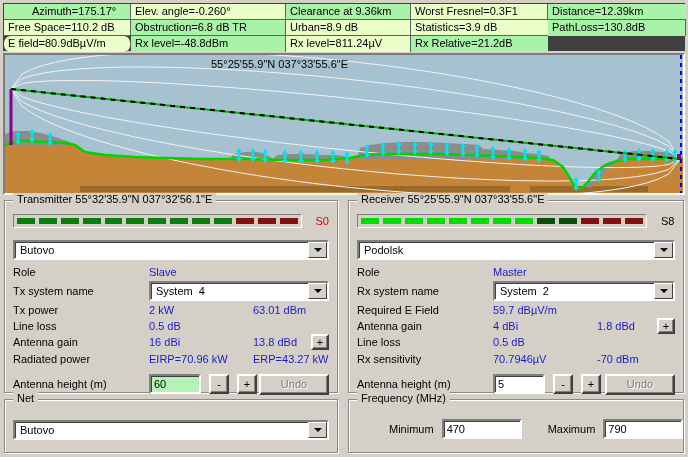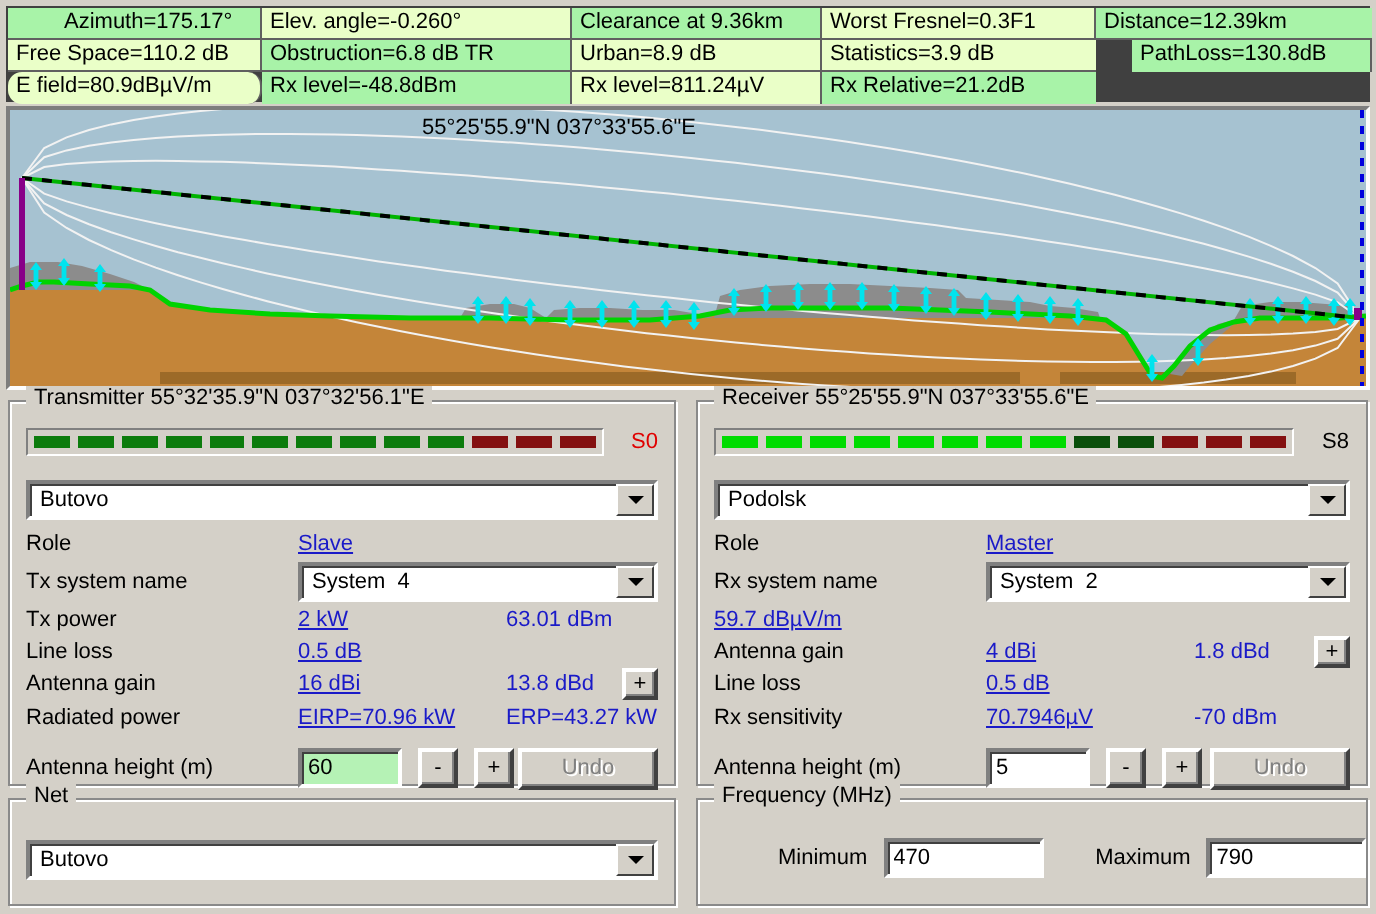--- a/index.html
+++ b/index.html
@@ -45,21 +45,21 @@
     border:1px solid;border-color:#ffffff #404040 #404040 #ffffff;
     display:flex;align-items:center;justify-content:center;}
   .caret{width:0;height:0;border-left:4px solid transparent;border-right:4px solid transparent;border-top:4px solid #000;}
   .station-combo{margin:12px 8px 0 8px;}
 
   
   .rows{margin-top:4px;}
   .prow{display:flex;align-items:center;padding:0 8px;height:16px;}
   .prow.syst{height:21px;}
   .prow .lbl{width:136px;flex:0 0 136px;}
-  .prow .v1{width:104px;flex:0 0 104px;color:#1a1ac8;text-decoration:underline;}
+  .prow .v1{width:104px;flex:0 0 104px;color:#1a1ac8;}
   .prow .v2{flex:1;color:#1a1ac8;}
   .prow .combo{flex:1;}
   .btn{box-sizing:border-box;background:#d4d0c8;border:2px solid;border-color:#ffffff #404040 #404040 #ffffff;
     box-shadow:inset -1px -1px 0 #808080;display:flex;align-items:center;justify-content:center;cursor:default;}
   .plus-sm{width:18px;height:16px;margin-left:auto;}
   .hrow{display:flex;align-items:center;padding:0 8px;height:26px;margin-top:4px;}
   .hrow .lbl{width:136px;flex:0 0 136px;}
   .field{box-sizing:border-box;height:20px;background:#fff;border:2px solid;
     border-color:#808080 #ffffff #ffffff #808080;box-shadow:inset 1px 1px 0 #404040;
     font-family:inherit;font-size:11px;padding:1px 3px;outline:none;}
@@ -84,21 +84,21 @@
   <div class="lstats">
       <div class="hcell" style="background: rgb(168, 243, 168); padding-left: 28px;">Azimuth=175.17°</div>
       <div class="hcell" style="background: rgb(234, 255, 200);">Elev. angle=-0.260°</div>
       <div class="hcell" style="background: rgb(168, 243, 168);">Clearance at 9.36km</div>
       <div class="hcell" style="background: rgb(234, 255, 200);">Worst Fresnel=0.3F1</div>
       <div class="hcell no-r" style="background: rgb(168, 243, 168);">Distance=12.39km</div>
       <div class="hcell" style="background: rgb(234, 255, 200);">Free Space=110.2 dB</div>
       <div class="hcell" style="background: rgb(168, 243, 168);">Obstruction=6.8 dB TR</div>
       <div class="hcell" style="background: rgb(234, 255, 200);">Urban=8.9 dB</div>
       <div class="hcell no-r" style="background: rgb(234, 255, 200);">Statistics=3.9 dB</div>
-      <div class="hcell no-b" style="background: rgb(168, 243, 168); margin-left: 18px;">PathLoss=130.8dB</div>
+      <div class="hcell no-b" style="background: rgb(168, 243, 168);">PathLoss=130.8dB</div>
       <div class="hcell no-b" style="background: rgb(234, 255, 200); border-radius: 7px;">E field=80.9dBµV/m</div>
       <div class="hcell no-b" style="background: rgb(168, 243, 168);">Rx level=-48.8dBm</div>
       <div class="hcell no-b" style="background: rgb(234, 255, 200);">Rx level=811.24µV</div>
       <div class="hcell no-r no-b" style="background: rgb(168, 243, 168);">Rx Relative=21.2dB</div>
     </div>
 
   <div class="profile">
     <svg viewBox="0 0 678 138" preserveAspectRatio="none">
         <rect x="0" y="0" width="678" height="138" fill="#a6c2d1"></rect>
         <polygon points="0,90 6,88 14,86 22,86 40,87 60,88 70,90 80,97 100,100 130,102 160,103 200,104 240,104 280,105 320,105 345,103 360,100 380,99 410,99 440,99 465,100 490,101 510,102 530,103 548,105 558,112 566,125 571,133 576,134 582,128 590,118 600,110 612,106 625,104 645,104 665,104 678,103 678,138 0,138" fill="#c48539" stroke="none"></polygon>
@@ -260,20 +260,21 @@
       <div class="prow syst">
           <span class="lbl">Rx system name</span>
         <div class="combo">
           <span class="combo-text">System  2</span>
           <span class="combo-btn">
               <span class="caret"></span>
             </span>
         </div>
       </div>
       <div class="prow" style="height:17px;">
+          <span class="lbl">Required E Field</span>
           <span class="v1" style="width:150px;flex-basis:150px;">59.7 dBµV/m</span>
         </div>
       <div class="prow">
           <span class="lbl">Antenna gain</span>
           <span class="v1">4 dBi</span>
           <span class="v2">1.8 dBd</span>
           <span class="btn plus-sm">+</span>
         </div>
       <div class="prow">
           <span class="lbl">Line loss</span>

